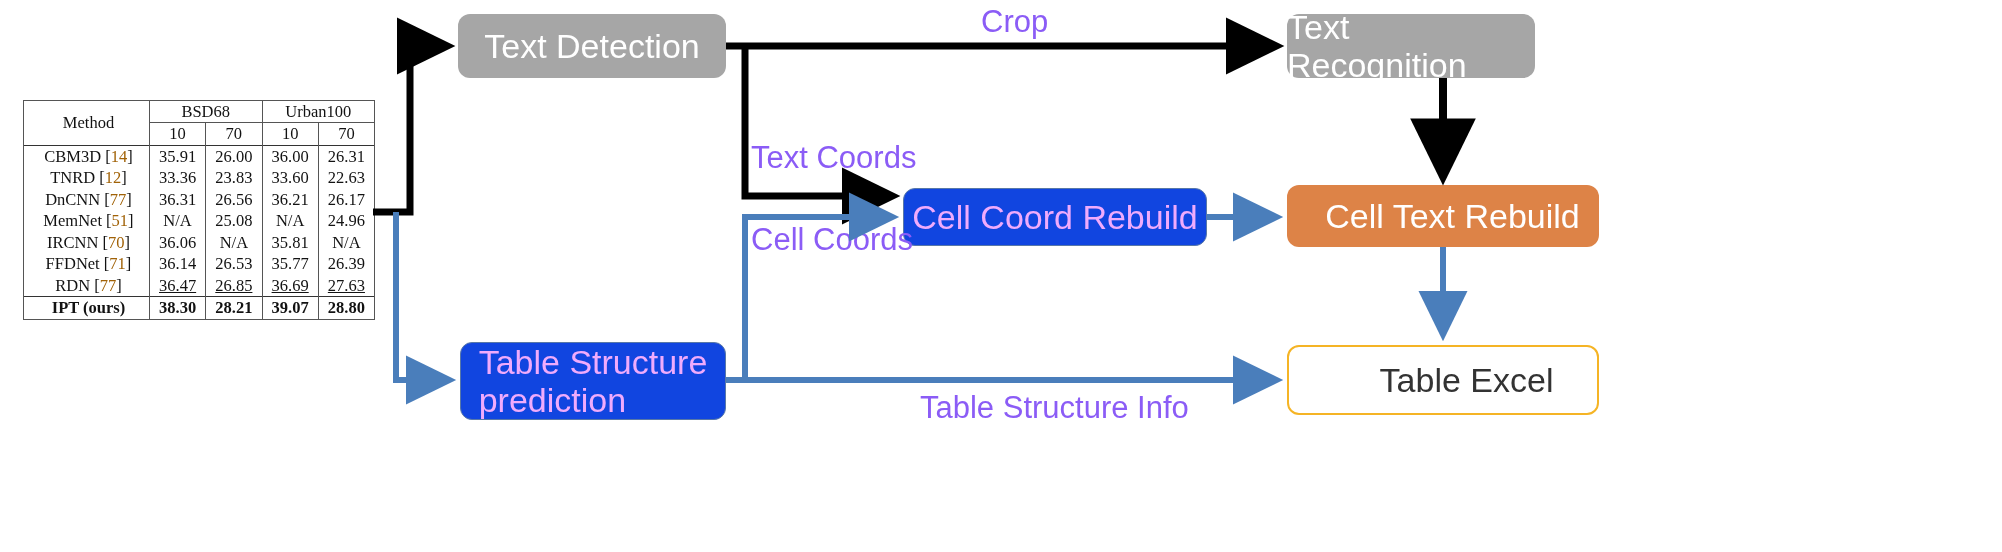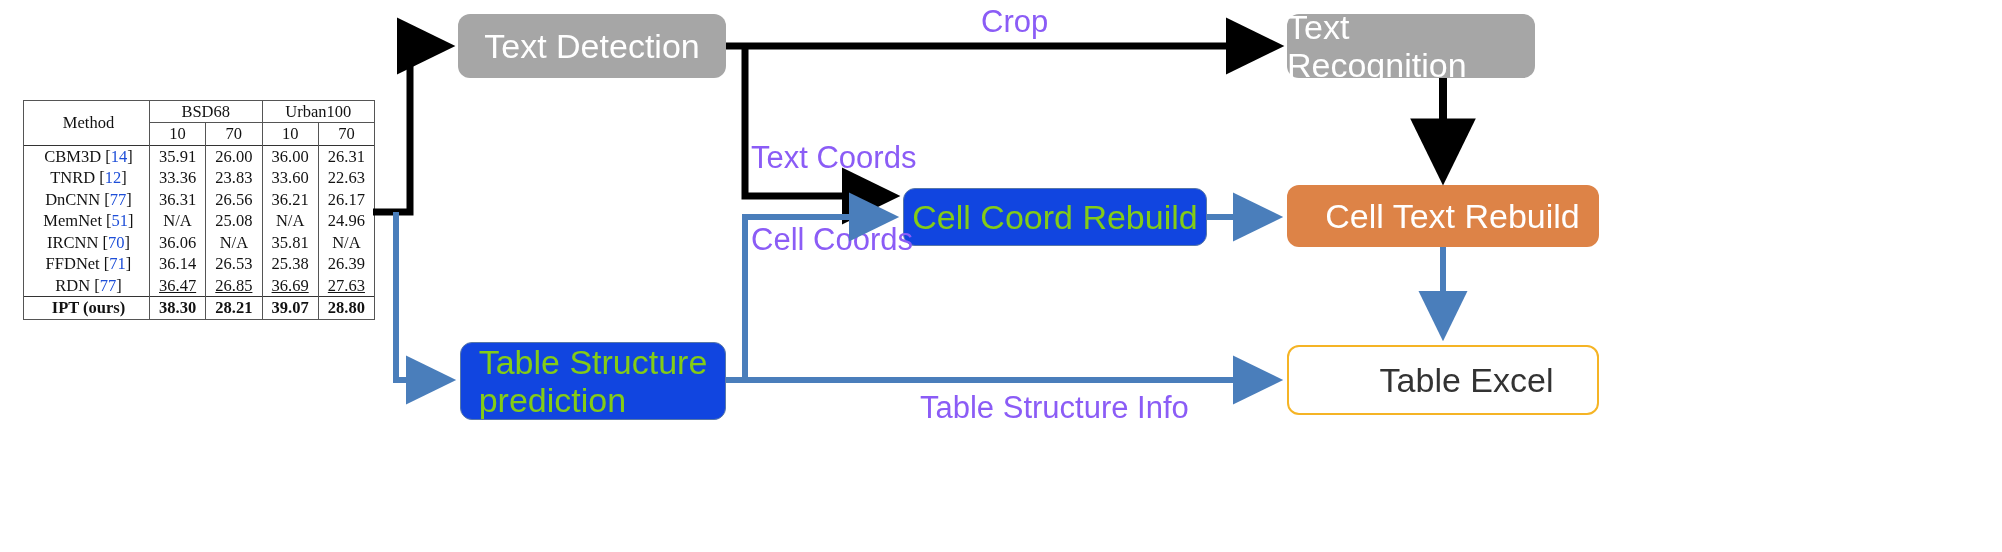--- a/index.html
+++ b/index.html
@@ -10,32 +10,32 @@
   #paper-table{position:absolute;left:23px;top:100px;width:350px;
      border:1.5px solid #555;background:#fff;
      font-family:"Liberation Serif", serif;border-collapse:collapse;}
   #paper-table table{border-collapse:collapse;width:100%;}
   #paper-table td,#paper-table th{font-weight:normal;font-size:16.5px;
      color:#121212;text-align:center;padding:1px 4px;line-height:1.18;}
   .tb-method{text-align:left;padding-left:8px !important;white-space:nowrap;}
   .vline{border-left:1.3px solid #555;}
   .hdr-under{border-bottom:1.2px solid #555;}
   .thickline-top{border-top:1.6px solid #333;}
-  .ref{color:#1d4ed8;}
+  .ref{color:#a16207;}
   .ul{ text-decoration:underline;}
   .bold{font-weight:bold;}
   .hdr-group{padding-top:2px;padding-bottom:1px;}
   .method-cell{vertical-align:middle;}
 
   
   .box{position:absolute;box-sizing:border-box;display:flex;
        align-items:center;justify-content:center;
        border-radius:12px;font-size:34px;line-height:1.12;}
   .box.gray{background:#a6a6a6;color:#ffffff;}
-  .box.blue{background:#1145e0;color:#84cc16;border:1.5px solid #5878a8;}
+  .box.blue{background:#1145e0;color:#f0abfc;border:1.5px solid #5878a8;}
   .box.orange{background:#dd8347;color:#ffffff;padding-left:19px;}
   .box.excelbox{background:#ffffff;color:#333333;border:2.5px solid #f5b425;padding-left:47px;}
 
   
   .elabel{position:absolute;font-size:31px;color:#8b5cf6;white-space:nowrap;}
 
   
   #wires{position:absolute;left:0;top:0;width:2002px;height:552px;
          pointer-events:none;}
 </style>
@@ -90,21 +90,21 @@
           <td class="tb-method"><span>IRCNN</span><span> [<span class="ref">70</span>]</span></td>
           <td class="vline"><span>36.06</span></td>
           <td class="vline"><span>N/A</span></td>
           <td class="vline"><span>35.81</span></td>
           <td class="vline"><span>N/A</span></td>
         </tr>
         <tr>
           <td class="tb-method"><span>FFDNet</span><span> [<span class="ref">71</span>]</span></td>
           <td class="vline"><span>36.14</span></td>
           <td class="vline"><span>26.53</span></td>
-          <td class="vline"><span>25.38</span></td>
+          <td class="vline"><span>35.77</span></td>
           <td class="vline"><span>26.39</span></td>
         </tr>
         <tr>
           <td class="tb-method"><span>RDN</span><span> [<span class="ref">77</span>]</span></td>
           <td class="vline"><span class="ul">36.47</span></td>
           <td class="vline"><span class="ul">26.85</span></td>
           <td class="vline"><span class="ul">36.69</span></td>
           <td class="vline"><span class="ul">27.63</span></td>
         </tr>
         <tr>

